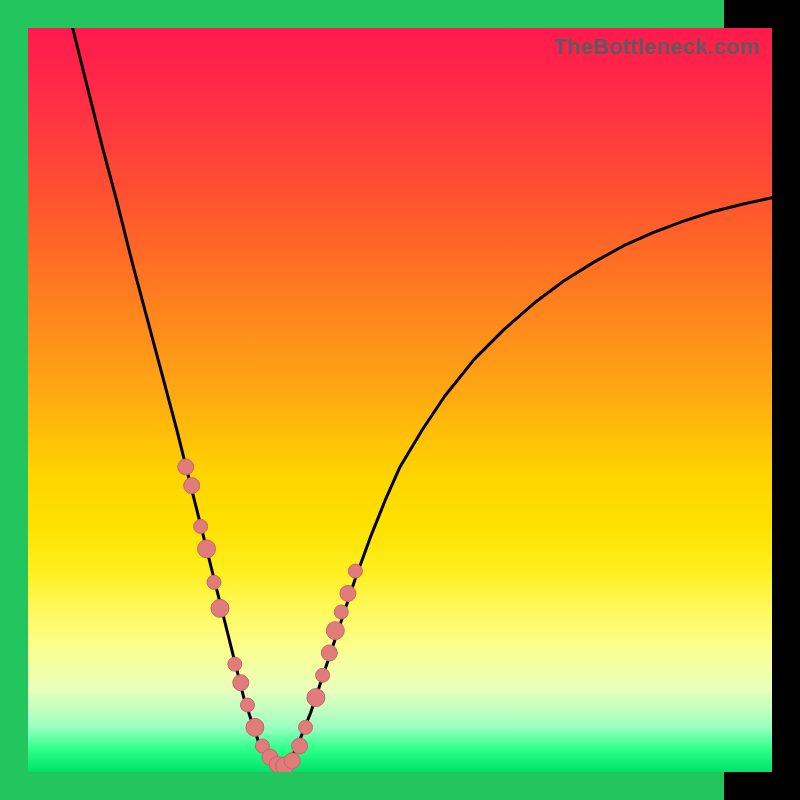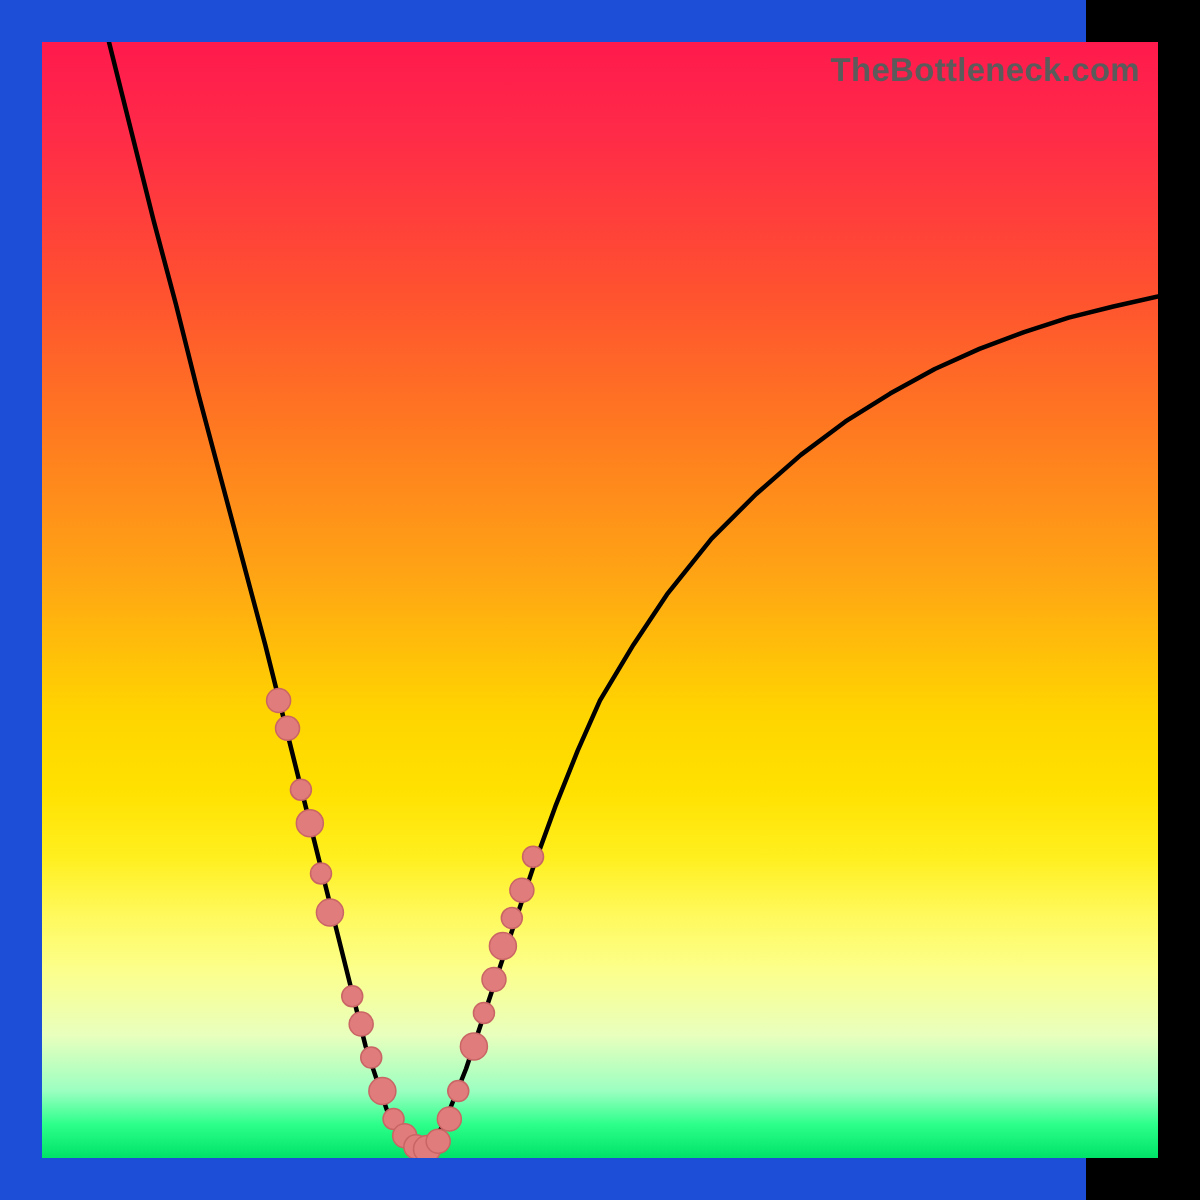--- a/index.html
+++ b/index.html
@@ -1,17 +1,17 @@
 <!DOCTYPE html>
 <html><head>
   <meta charset="utf-8">
   <style>
     * { margin: 0; padding: 0; box-sizing: border-box; }
     body { width: 800px; height: 800px; overflow: hidden; background: #000; font-family: Arial, sans-serif; }
-    .frame { width: 724px; height: 800px; background: #1d4ed8; position: relative; }
+    .frame { width: 724px; height: 800px; background: #22c55e; position: relative; }
     .plot-area {
       position: absolute;
       left: 28px;
       top: 28px;
       width: 744px;
       height: 744px;
       background: linear-gradient(to bottom,
         #ff1a4d 0%,
         #ff2a48 8%,
         #ff5030 22%,

